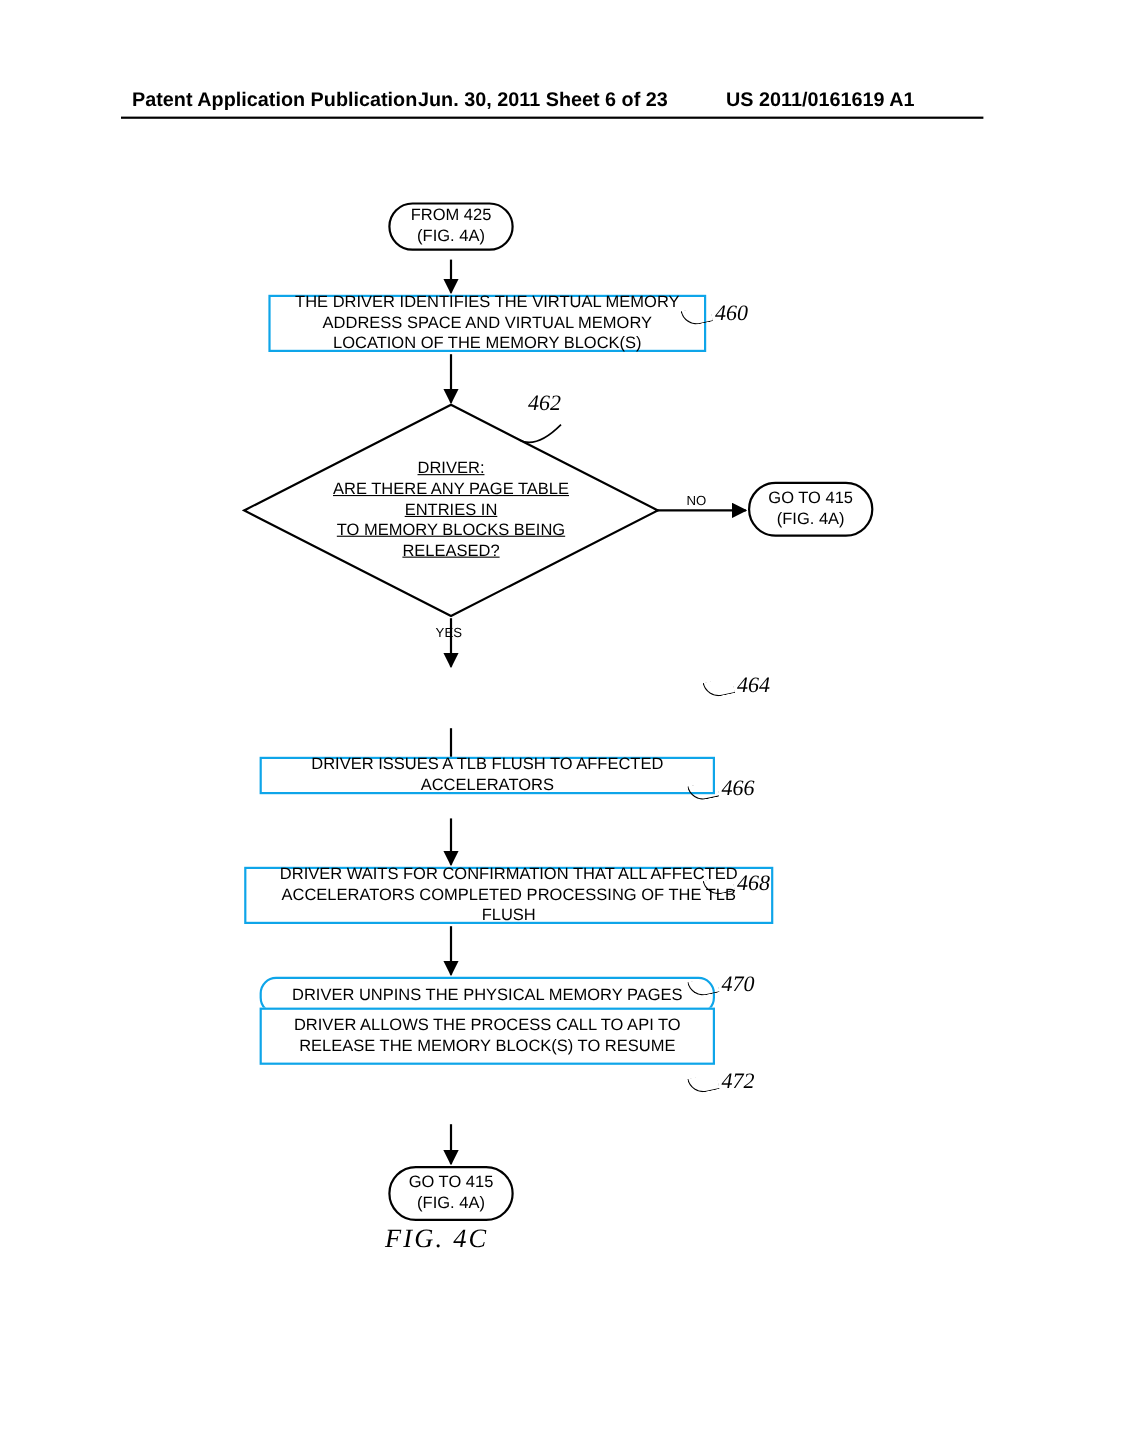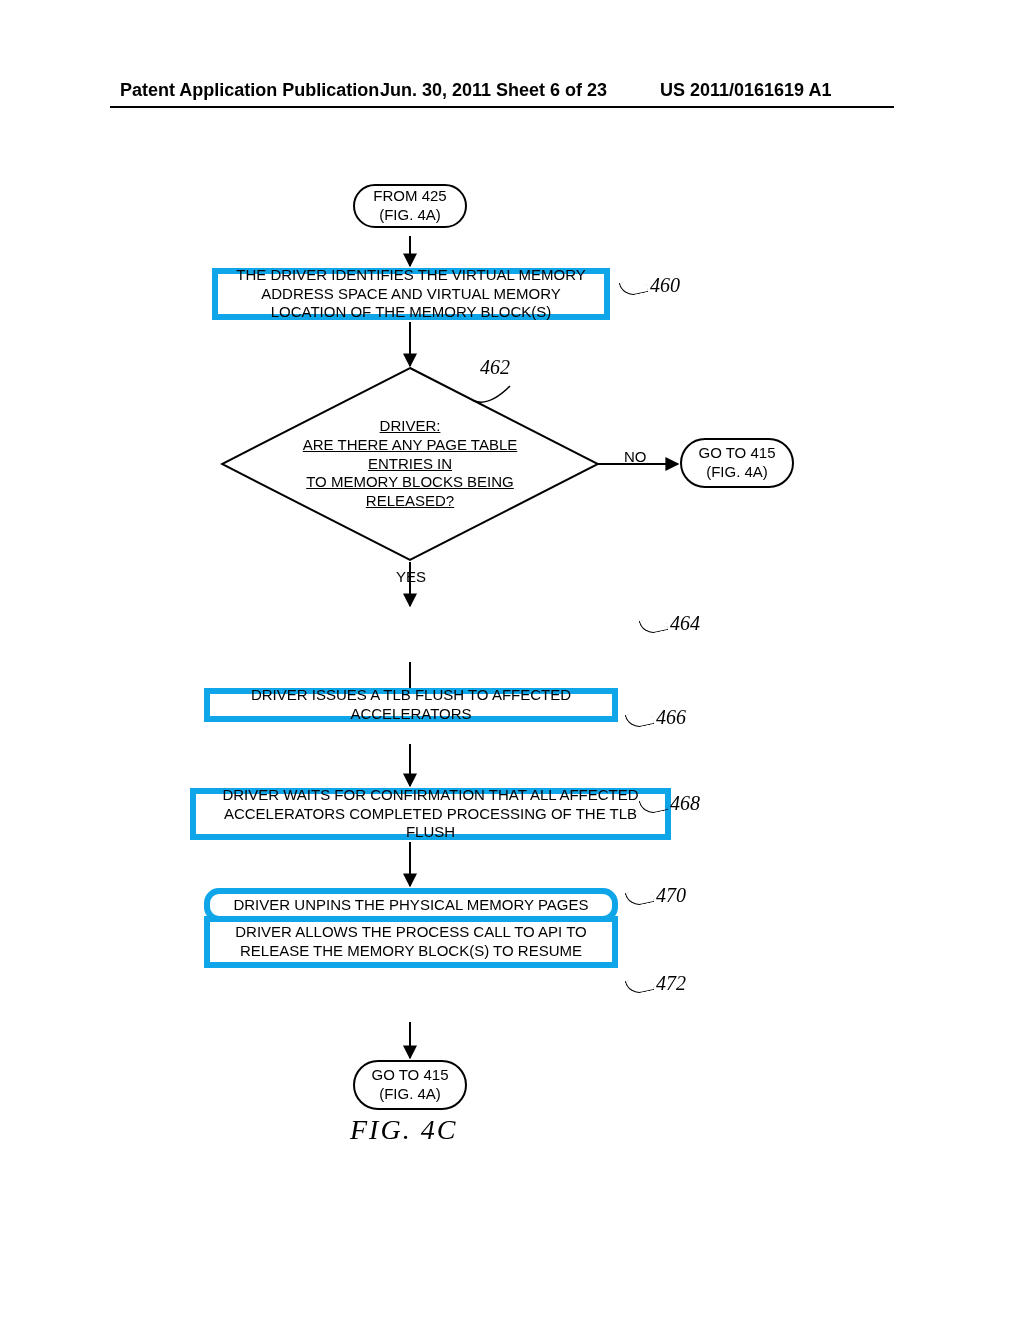--- a/index.html
+++ b/index.html
@@ -48,22 +48,23 @@
     justify-content: center;
     box-sizing: border-box;
     background: #fff;
   }
   .term {
     border: 2px solid #000;
     border-radius: 28px;
     padding: 4px 14px;
   }
   .proc {
-    border: 6px solid #0ea5e9;
+    border: 2px solid #0ea5e9;
     padding: 6px 10px;
+    margin-left: 32px;
   }
 
   .diamond {
     position: absolute;
   }
   .diamond svg { position: absolute; left: 0; top: 0; }
   .diamond .dtext {
     position: absolute;
     left: 0; top: 0; width: 100%; height: 100%;
     display: flex; align-items: center; justify-content: center;
@@ -73,21 +74,21 @@
     line-height: 1.25;
     text-align: center;
     padding: 0 60px;
     box-sizing: border-box;
     text-decoration: underline;
   }
 
   .anno {
     position: absolute;
     font-family: Arial, Helvetica, sans-serif;
-    font-size: 15px;
+    font-size: 12px;
   }
 
   .ref {
     position: absolute;
     font-family: "Comic Sans MS", "Segoe Script", cursive;
     font-style: italic;
     font-size: 20px;
   }
   .tick {
     position: absolute;
@@ -95,21 +96,21 @@
     border-left: 1.5px solid #000;
     border-bottom: 1.5px solid #000;
     border-bottom-left-radius: 18px;
     transform: rotate(-12deg);
   }
 
   .figcap {
     position: absolute;
     font-family: "Comic Sans MS", "Segoe Script", cursive;
     font-style: italic;
-    font-size: 28px;
+    font-size: 24px;
     letter-spacing: 2px;
   }
 
   #arrow-layer {
     position: absolute;
     left: 0; top: 0;
     pointer-events: none;
   }
 </style>
 </head>

